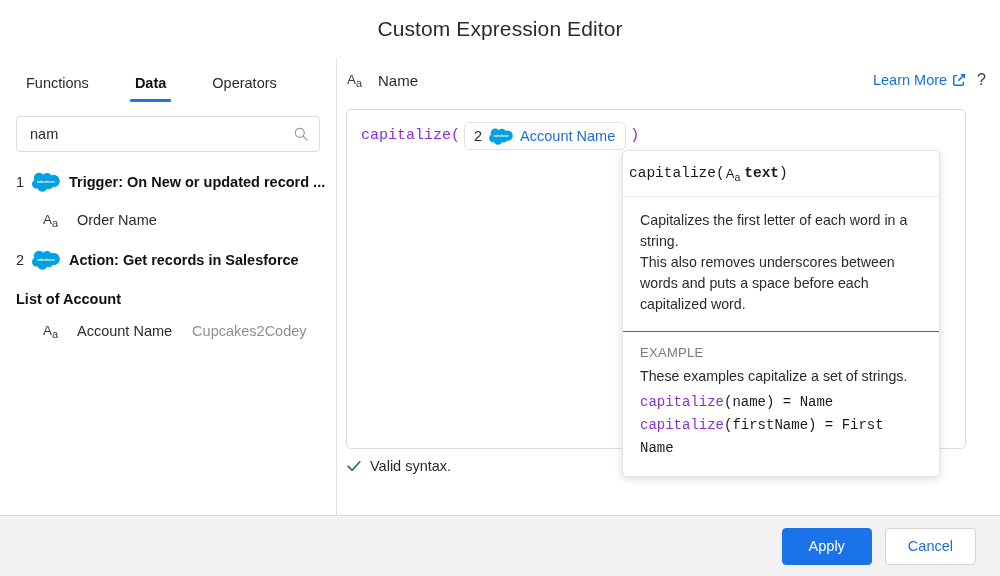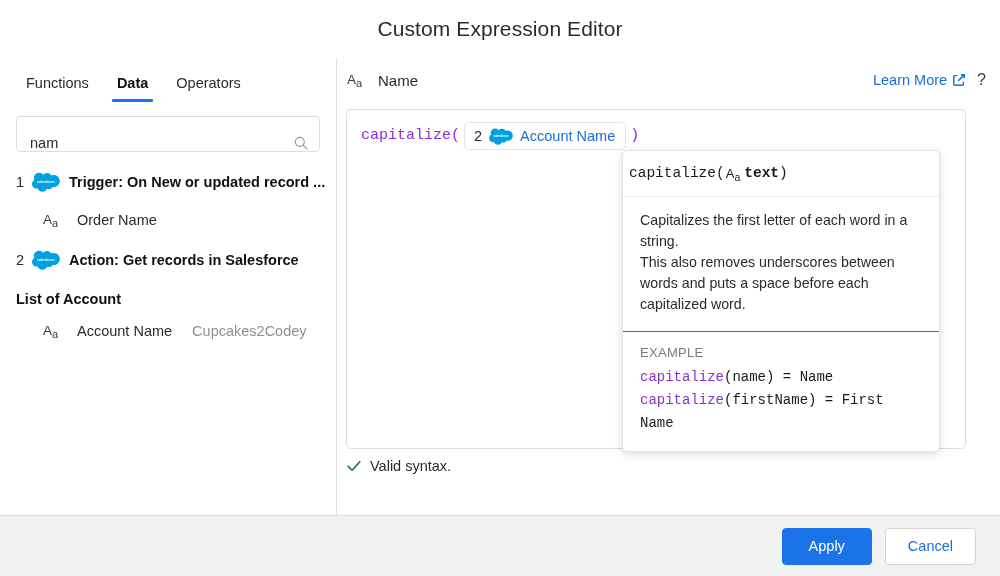--- a/index.html
+++ b/index.html
@@ -63,21 +63,21 @@
     position: relative;
     background: #ffffff;
   }
 
   
   .tabs {
     display: flex;
     align-items: flex-end;
     height: 44px;
     padding-left: 12px;
-    gap: 0px;
+    gap: 18px;
   }
   .tab {
     position: relative;
     font-size: 14.5px;
     color: #2b2b2b;
     padding: 0 14px 11px 14px;
     cursor: pointer;
     white-space: nowrap;
   }
   .tab.active {
@@ -93,21 +93,21 @@
     border-radius: 1px;
   }
 
   
   .search-wrap {
     margin: 14px 16px 0 16px;
     height: 36px;
     border: 1px solid #dcdcdc;
     border-radius: 4px;
     display: flex;
-    align-items: flex-end;
+    align-items: center;
     padding: 0 10px 0 13px;
     box-sizing: border-box;
     background: #fff;
   }
   .search-input {
     flex: 1;
     border: none;
     outline: none;
     font-family: "Liberation Sans", sans-serif;
     font-size: 14.5px;
@@ -503,20 +503,21 @@
         <span class="aa-inline"><span class="cap">A</span><span class="low">a</span></span>
         <span class="arg">text</span>
         <span>)</span>
     </div>
     <div class="pop-body">
       <p>Capitalizes the first letter of each word in a string.</p>
       <p>This also removes underscores between words and puts a space before each capitalized word.</p>
     </div>
     <div class="pop-example">
       <div class="ex-title">EXAMPLE</div>
+      <div class="ex-desc">These examples capitalize a set of strings.</div>
       <div class="ex-line"><span class="fn">capitalize</span><span>(name)</span><span> = Name</span></div>
       <div class="ex-line"><span class="fn">capitalize</span><span>(firstName)</span><span> = First Name</span></div>
     </div>
   </div>
 
   <div class="footer">
     <button class="btn btn-primary">Apply</button>
     <button class="btn btn-secondary">Cancel</button>
   </div>
 

